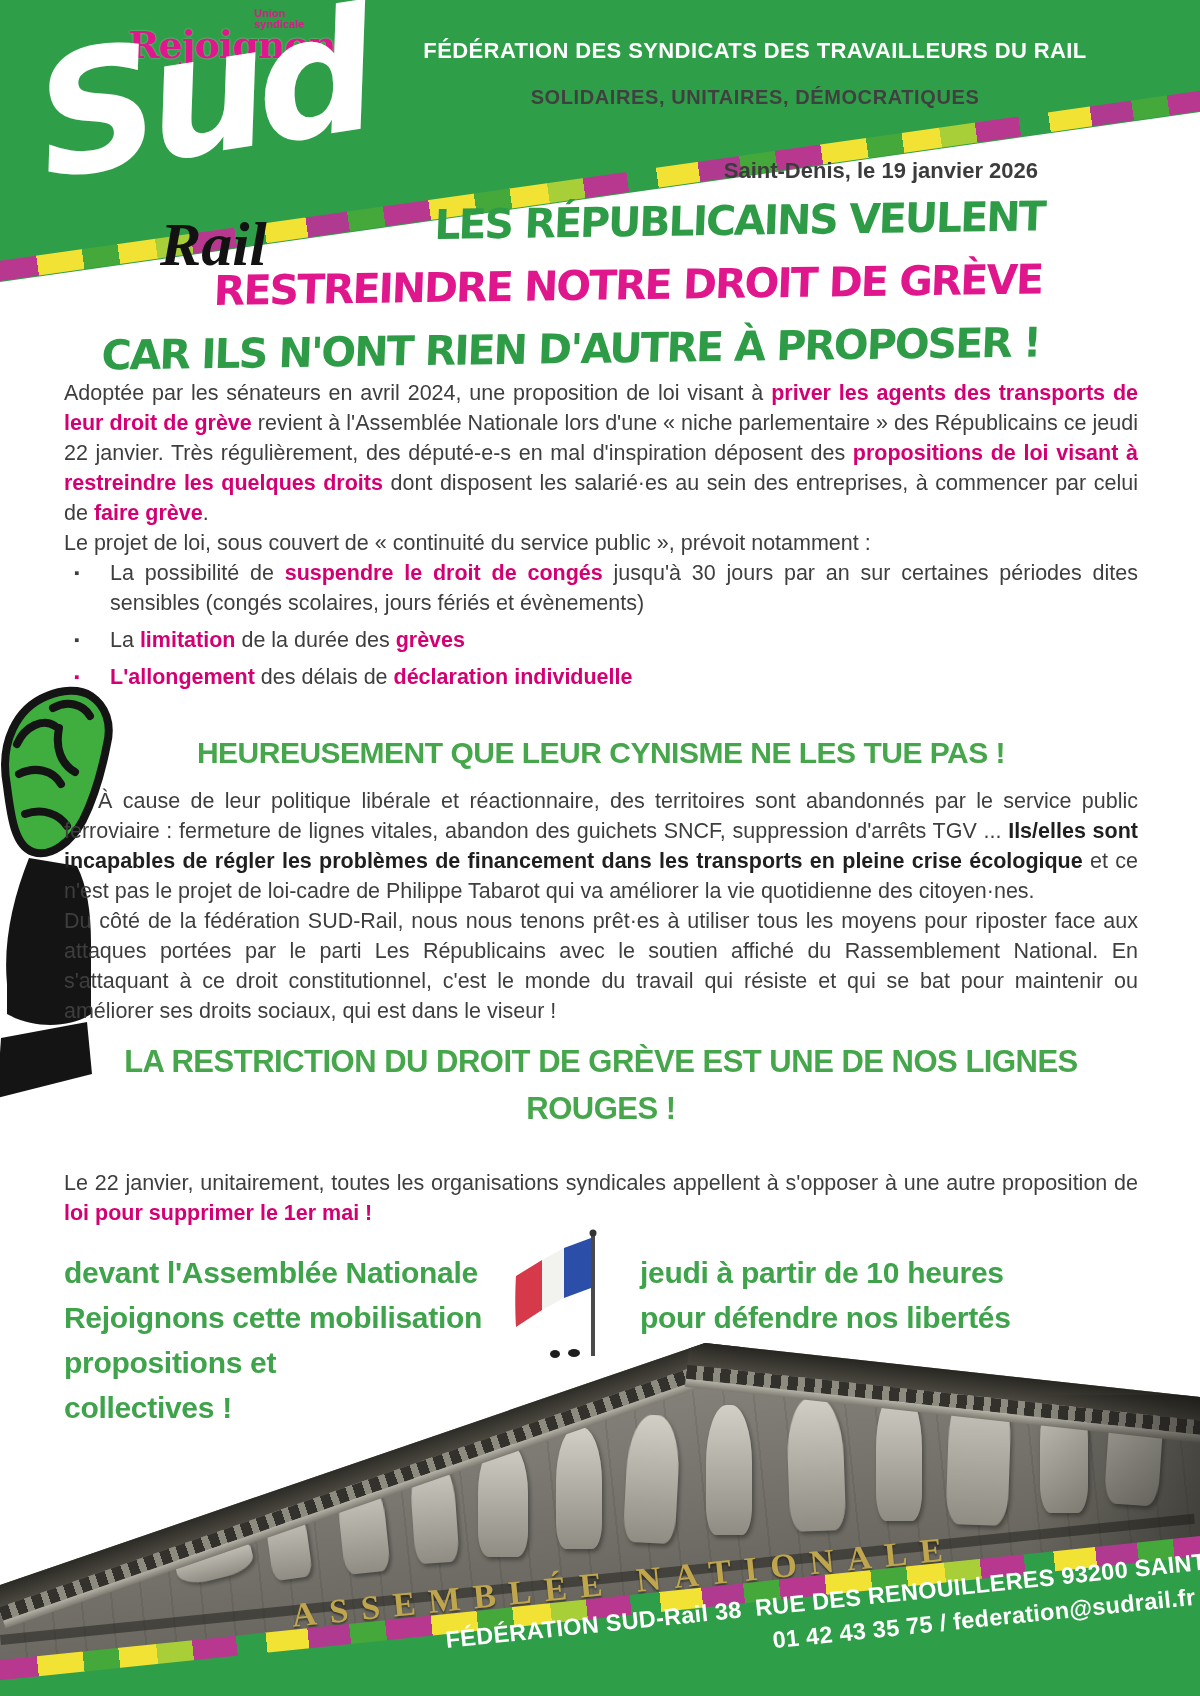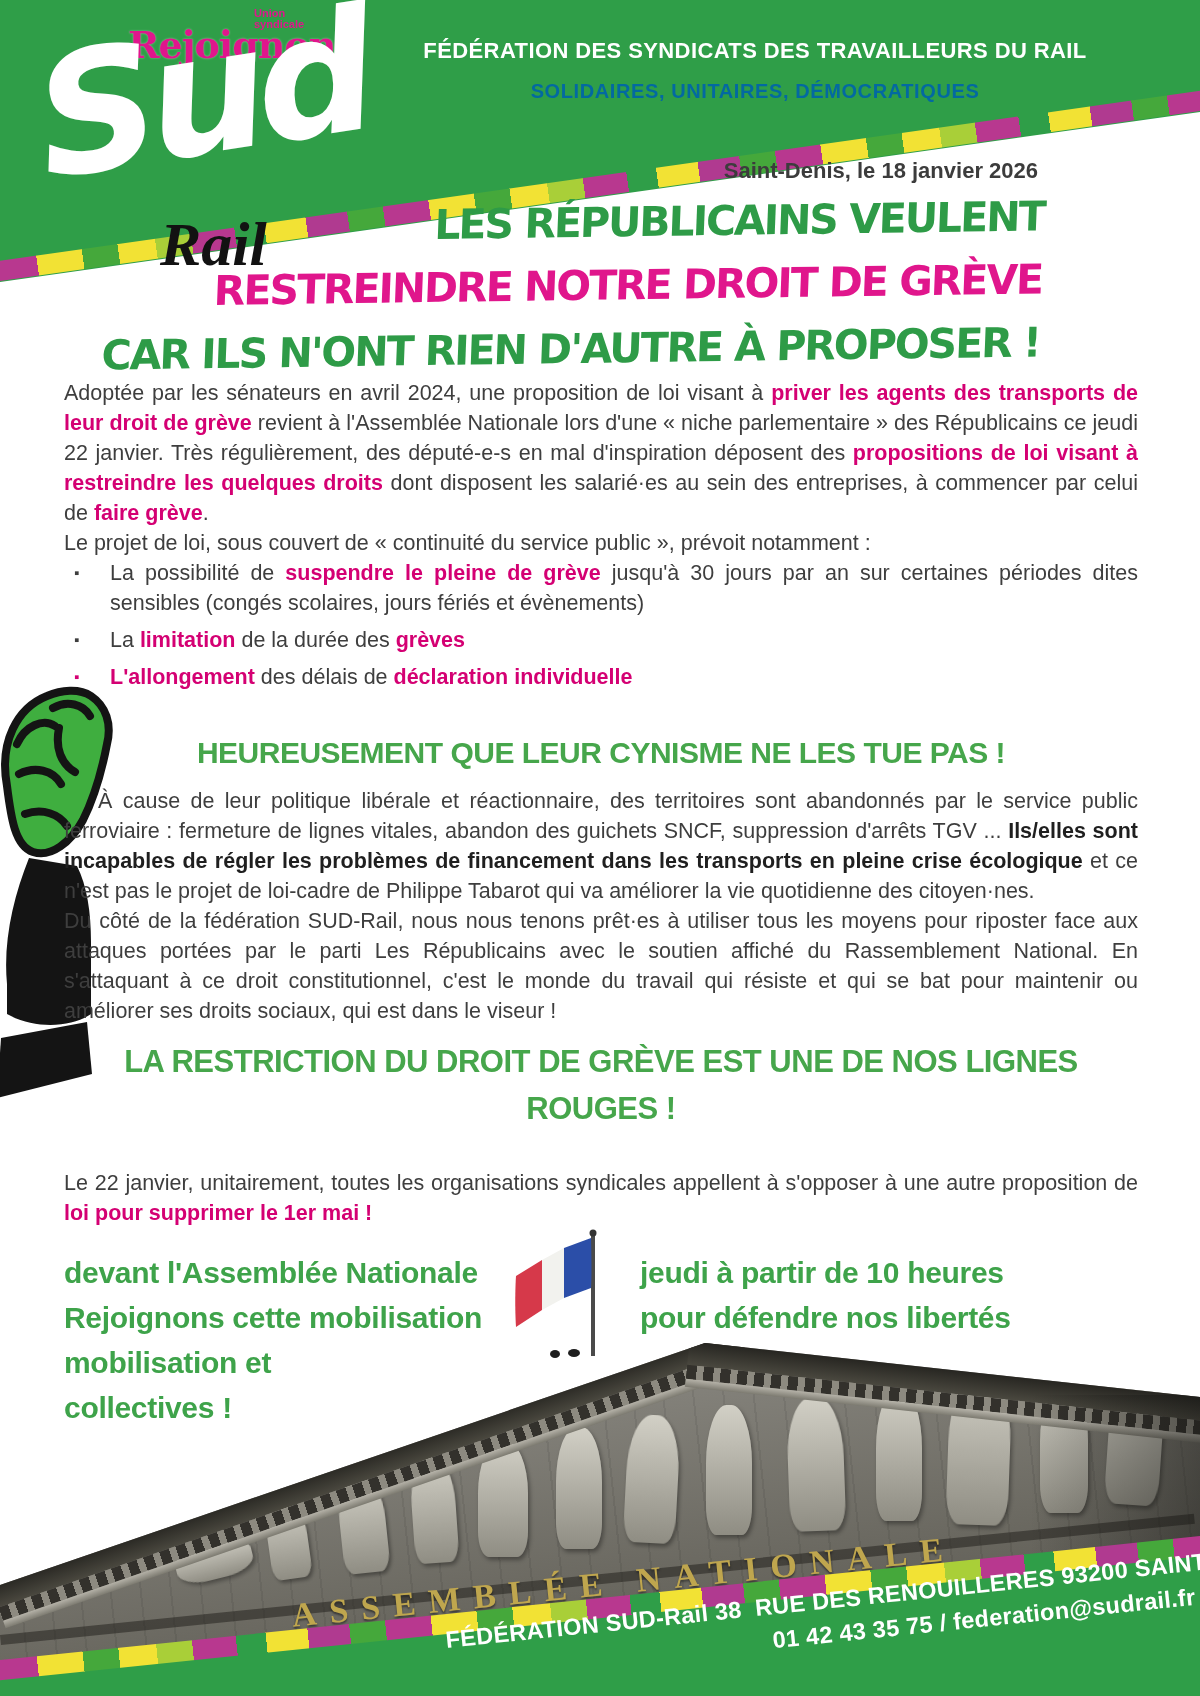--- a/index.html
+++ b/index.html
@@ -21,21 +21,21 @@
               line-height:11px;white-space:pre-line;}
   .logo-solidaires{position:absolute;left:86px;top:22px;color:#e0168c;font-size:38px;font-weight:bold;
                    font-family:"DejaVu Serif",serif;letter-spacing:-1px;text-shadow:0 0 2px rgba(255,255,255,.5);}
   .logo-sud{position:absolute;left:-6px;top:20px;color:#fff;font-size:168px;line-height:150px;
             font-weight:bold;font-style:italic;font-family:"DejaVu Sans",sans-serif;
             letter-spacing:-10px;transform:rotate(-9deg);}
   .logo-rail{position:absolute;left:118px;top:161px;color:#121212;font-size:62px;font-weight:bold;
              font-style:italic;font-family:"Liberation Serif",serif;margin-top:48px;}
   .org{position:absolute;left:420px;top:38px;width:670px;text-align:center;}
   .org-line1{color:#ffffff;font-size:22px;font-weight:bold;letter-spacing:.4px;}
-  .org-line2{color:#0369a1;font-size:20px;font-weight:bold;margin-top:16px;letter-spacing:.6px;}
+  .org-line2{color:#404040;font-size:20px;font-weight:bold;margin-top:22px;letter-spacing:.6px;}
 
   .dateline{position:absolute;top:158px;right:162px;font-size:22px;font-weight:bold;color:#3c3c3c;}
 
   
   .title{position:absolute;top:192px;right:158px;text-align:right;font-family:"DejaVu Sans",sans-serif;
          font-weight:bold;font-size:41px;line-height:63px;letter-spacing:-2px;transform:rotate(-.8deg) skewX(-3deg);}
   .title div{white-space:nowrap;}
   .t-green{color:#2e9b47;} .t-magenta{color:#e0168c;}
 
   
@@ -109,21 +109,21 @@
     <div class="logo-solidaires">Rejoignons</div>
     <div class="logo-sud">Sud</div>
     <div class="logo-rail">Rail</div>
   </div>
 
   <div class="org">
     <div class="org-line1">FÉDÉRATION DES SYNDICATS DES TRAVAILLEURS DU RAIL</div>
     <div class="org-line2">SOLIDAIRES, UNITAIRES, DÉMOCRATIQUES</div>
   </div>
 
-  <div class="dateline">Saint-Denis, le 18 janvier 2026</div>
+  <div class="dateline">Saint-Denis, le 19 janvier 2026</div>
 
   <div class="title">
     <div class="t-green">LES RÉPUBLICAINS VEULENT</div>
     <div class="t-magenta">RESTREINDRE NOTRE DROIT DE GRÈVE</div>
     <div class="t-green">CAR ILS N'ONT RIEN D'AUTRE À PROPOSER !</div>
   </div>
 
   <svg class="fist" viewBox="0 0 130 455">
     <path d="M34 212 C18 252 8 296 12 338 L12 368 C40 384 78 381 96 368 L96 296 C96 266 92 240 82 220 Z" fill="#141414"></path>
     <path d="M6 392 L92 376 L97 428 L2 452 Z" fill="#141414"></path>
@@ -136,42 +136,42 @@
       <path d="M30 168 C48 162 64 168 72 180" fill="none"></path>
     </g>
   </svg>
 
   <div class="content">
     <p class="p1"><span>Adoptée par les sénateurs en avril 2024, une proposition de loi visant à </span><span class="hl">priver les agents des transports de leur droit de grève</span><span> revient à l'Assemblée Nationale lors d'une « niche parlementaire » des Républicains ce jeudi 22 janvier. Très régulièrement, des député-e-s en mal d'inspiration déposent des </span><span class="hl">propositions de loi visant à restreindre les quelques droits</span><span> dont disposent les salarié·es au sein des entreprises, à commencer par celui de </span><span class="hl">faire grève</span><span>.</span></p>
     <p class="p2-intro"><span>Le projet de loi, sous couvert de « continuité du service public », prévoit notamment :</span></p>
     <div id="bullets">
         <div class="bullet-row">
           <div class="bullet-marker">▪</div>
-          <div class="bullet-text"><span>La possibilité de </span><span class="hl">suspendre le pleine de grève</span><span> jusqu'à 30 jours par an sur certaines périodes dites sensibles (congés scolaires, jours fériés et évènements)</span></div>
+          <div class="bullet-text"><span>La possibilité de </span><span class="hl">suspendre le droit de congés</span><span> jusqu'à 30 jours par an sur certaines périodes dites sensibles (congés scolaires, jours fériés et évènements)</span></div>
         </div>
         <div class="bullet-row">
           <div class="bullet-marker">▪</div>
           <div class="bullet-text"><span>La </span><span class="hl">limitation</span><span> de la durée des </span><span class="hl">grèves</span></div>
         </div>
         <div class="bullet-row">
           <div class="bullet-marker magenta">▪</div>
           <div class="bullet-text"><span class="hl">L'allongement</span><span> des délais de </span><span class="hl">déclaration individuelle</span></div>
         </div>
       </div>
     <div class="green-head head1">HEUREUSEMENT QUE LEUR CYNISME NE LES TUE PAS !</div>
     <p class="p3"><span>À cause de leur politique libérale et réactionnaire, des territoires sont abandonnés par le service public ferroviaire : fermeture de lignes vitales, abandon des guichets SNCF, suppression d'arrêts TGV ... </span><span class="bb">Ils/elles sont incapables de régler les problèmes de financement dans les transports en pleine crise écologique</span><span> et ce n'est pas le projet de loi-cadre de Philippe Tabarot qui va améliorer la vie quotidienne des citoyen·nes.</span></p>
     <p class="p4"><span>Du côté de la fédération SUD-Rail, nous nous tenons prêt·es à utiliser tous les moyens pour riposter face aux attaques portées par le parti Les Républicains avec le soutien affiché du Rassemblement National. En s'attaquant à ce droit constitutionnel, c'est le monde du travail qui résiste et qui se bat pour maintenir ou améliorer ses droits sociaux, qui est dans le viseur !</span></p>
     <div class="green-head head2">LA RESTRICTION DU DROIT DE GRÈVE EST UNE DE NOS LIGNES ROUGES !</div>
     <p class="p5"><span>Le 22 janvier, unitairement, toutes les organisations syndicales appellent à s'opposer à une autre proposition de </span><span class="hl">loi pour supprimer le 1er mai !</span></p>
   </div>
 
   <div class="cta cta-left">
       <div>devant l'Assemblée Nationale</div>
       <div>Rejoignons cette mobilisation</div>
-      <div>mobilisation et</div>
+      <div>propositions et</div>
       <div>collectives !</div>
     </div>
   <div class="cta cta-right">
       <div>jeudi à partir de 10 heures</div>
       <div>pour défendre nos libertés</div>
     </div>
 
   <svg class="flag" viewBox="0 0 122 134">
     <rect x="93" y="8" width="4" height="122" fill="#4a4a4a"></rect>
     <circle cx="95" cy="7" r="3.5" fill="#333"></circle>

